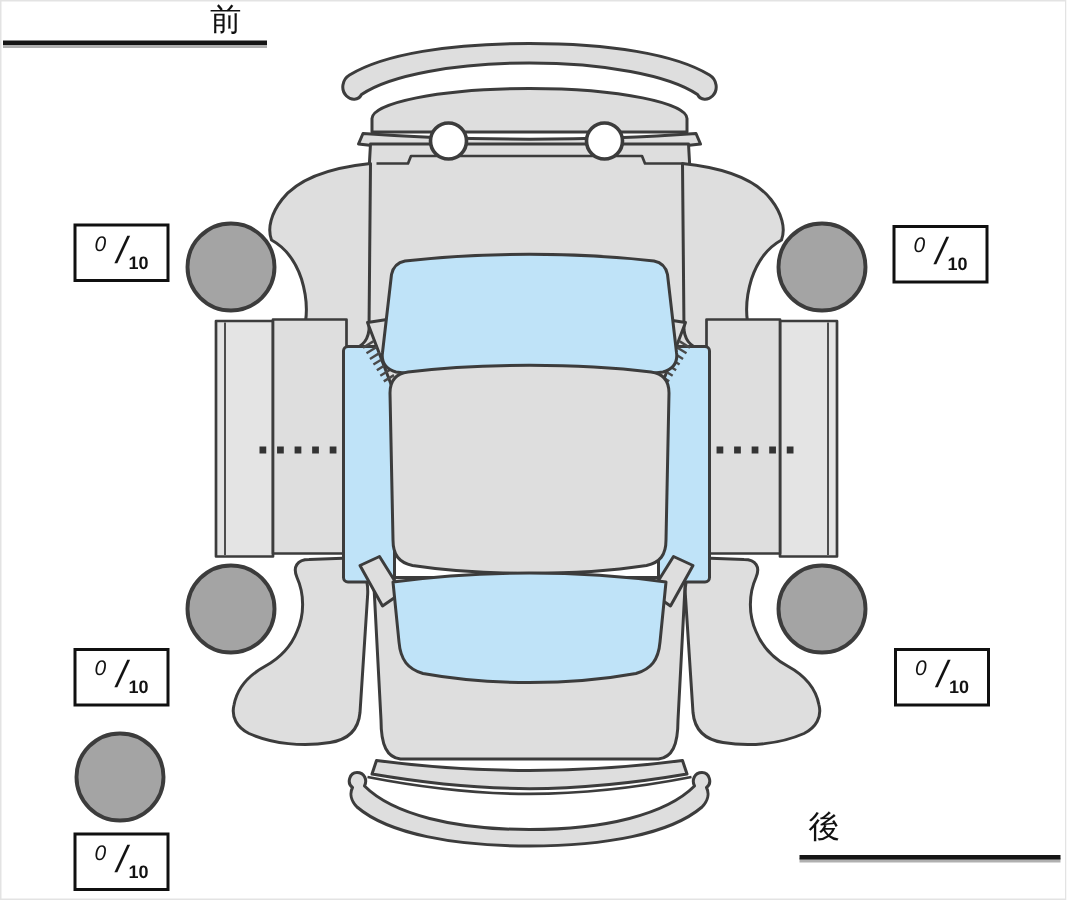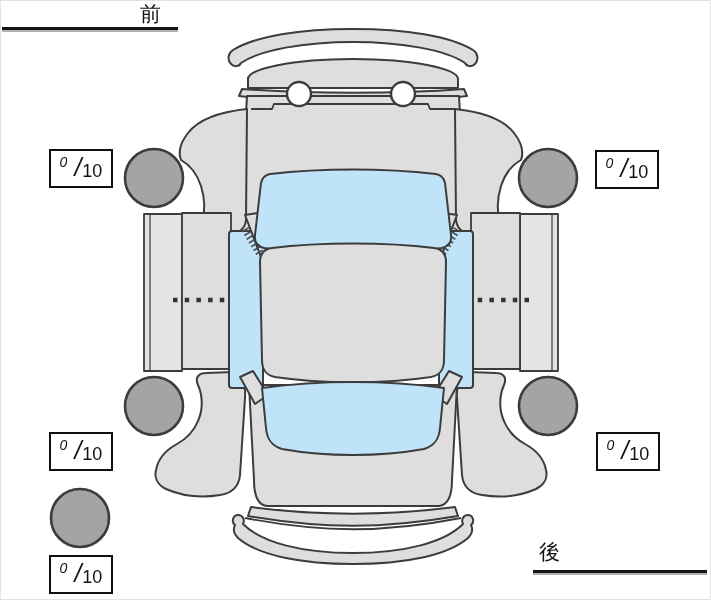--- a/index.html
+++ b/index.html
@@ -21,21 +21,21 @@
   .rear-rule{left:533px;top:570px;width:174px;}
   
   .score-box{
     position:absolute;width:64px;height:39px;background:#fff;
     border:2px solid #101010;box-sizing:border-box;
     display:flex;align-items:center;justify-content:center;
     color:#121212;
   }
   .score-box .score-value{font-size:14px;align-self:flex-start;margin:3px 7px 0 0;font-style:italic;}
   .score-box .score-slash{font-size:25px;font-style:italic;line-height:1;margin-top:-2px;}
-  .score-box .score-max{font-size:18px;font-weight:normal;align-self:flex-end;margin:0 0 4px 1px;}
+  .score-box .score-max{font-size:12px;font-weight:bold;align-self:flex-end;margin:0 0 4px 1px;}
   .pos-front-left{left:49px;top:149px;}
   .pos-front-right{left:595px;top:150px;}
   .pos-rear-left{left:49px;top:432px;}
   .pos-rear-right{left:596px;top:432px;}
   .pos-spare{left:49px;top:555px;}
 </style>
 </head>
 <body>
 
 <div class="stage">

